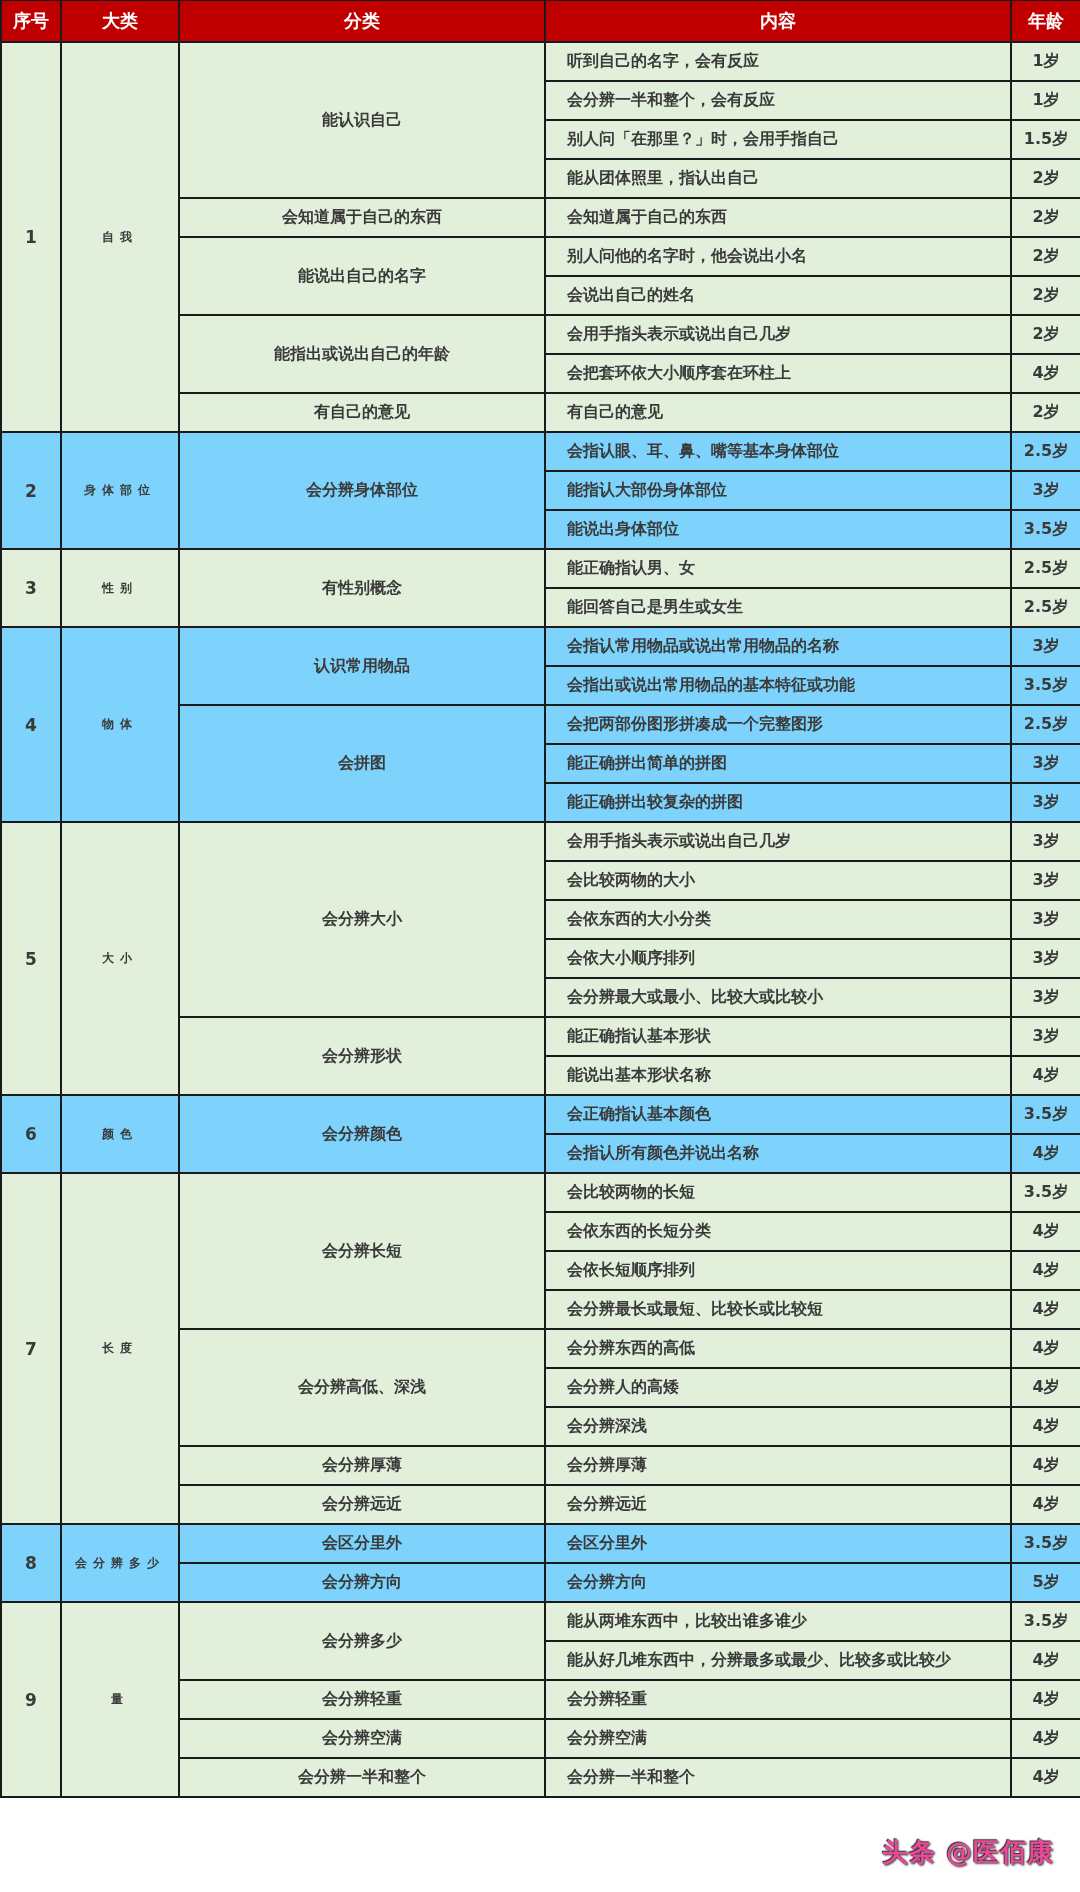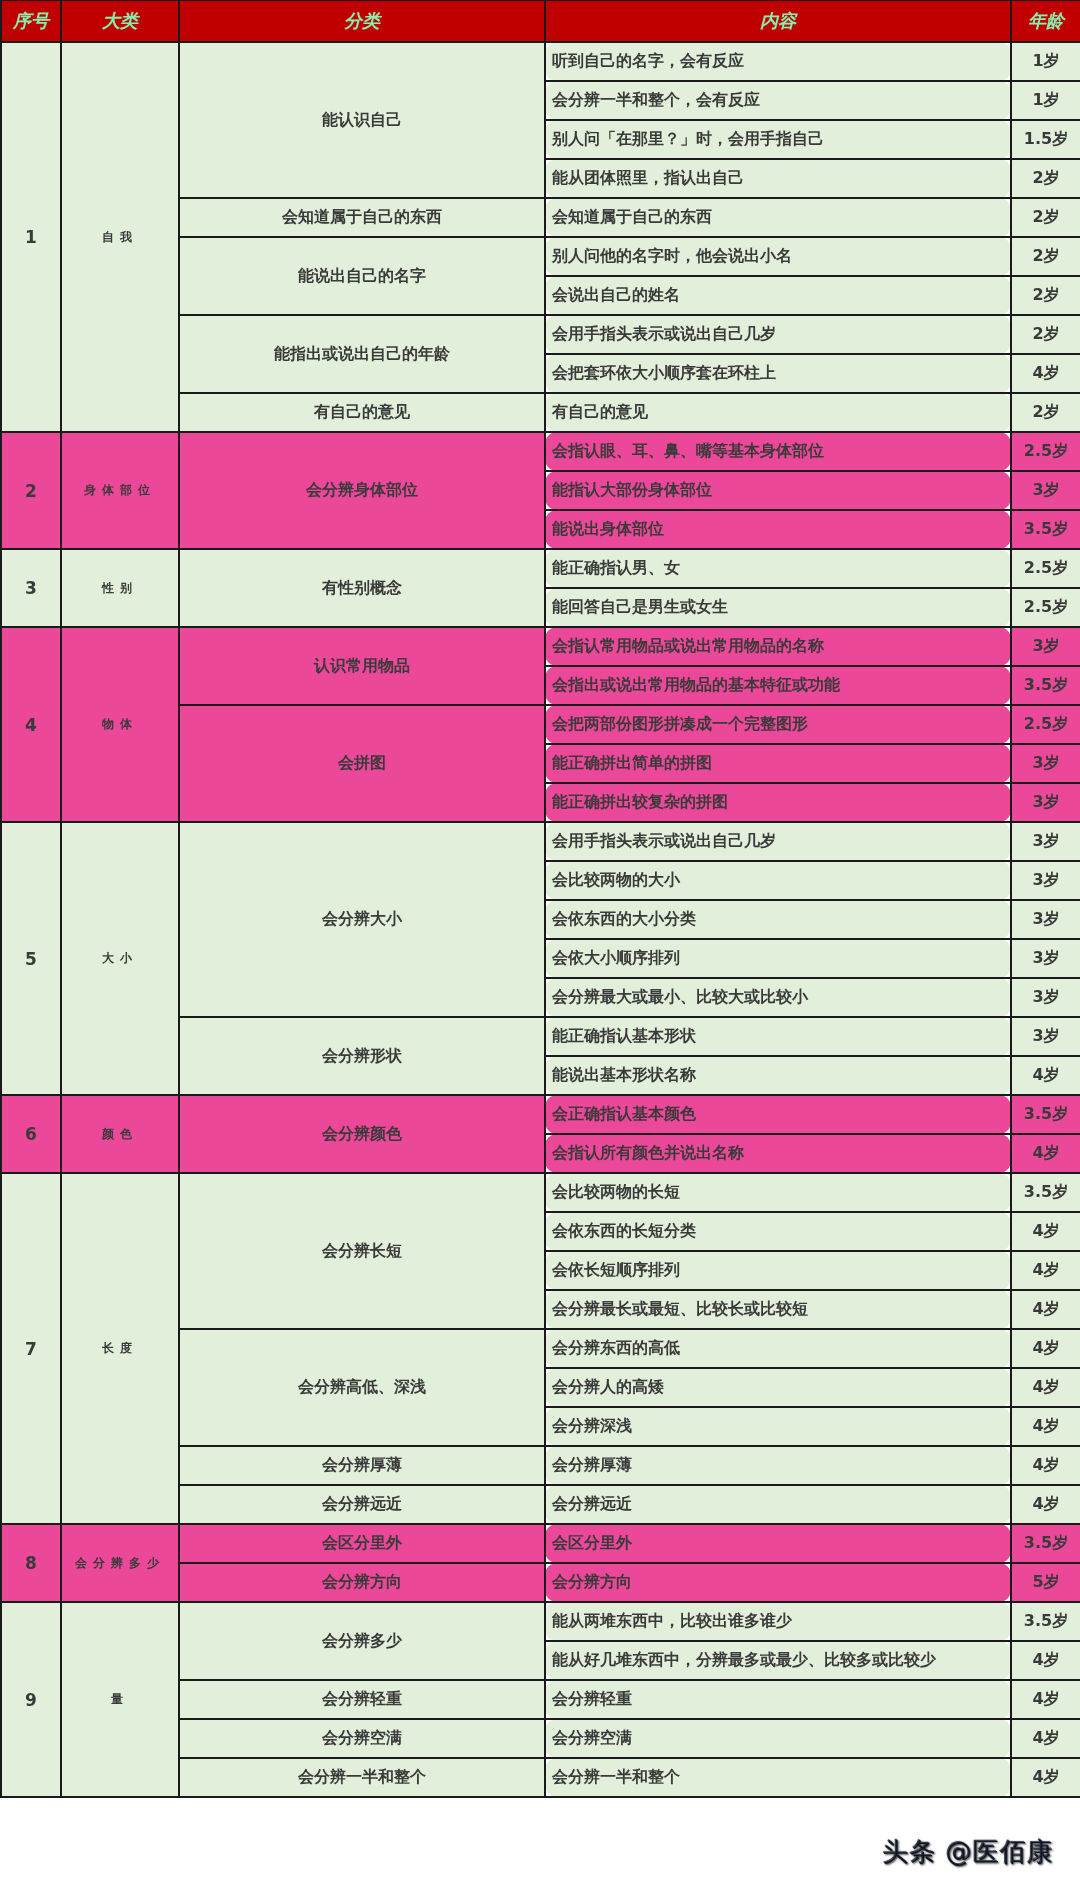--- a/index.html
+++ b/index.html
@@ -1,32 +1,32 @@
 <!DOCTYPE html>
 <html><head>
 <meta charset="utf-8">
 <style>
   html, body { margin: 0; padding: 0; background: #ffffff; }
   body { width: 1080px; height: 1892px; overflow: hidden; position: relative;
          font-family: "DejaVu Sans", "Liberation Sans", sans-serif; }
   table { border-collapse: collapse; width: 1080px; table-layout: fixed; }
   col.c1 { width: 60px; } col.c2 { width: 118px; } col.c3 { width: 366px; }
   col.c4 { width: 466px; } col.c5 { width: 70px; }
-  th { background: #c00000; color: #86efac; font-weight: bold; font-size: 18px;
-       height: 40px; border: 2px solid #1a1a1a; border-top: 1px solid #1a1a1a; padding: 0; text-align: center; font-style: italic; }
+  th { background: #c00000; color: #ffffff; font-weight: bold; font-size: 18px;
+       height: 40px; border: 2px solid #1a1a1a; border-top: 1px solid #1a1a1a; padding: 0; text-align: center; }
   td { border: 2px solid #1a1a1a; height: 37px; padding: 0 6px; font-size: 16px;
        font-weight: bold; color: #3a3a3a; white-space: nowrap; overflow: hidden; }
   td.num, td.main, td.sub, td.age { text-align: center; }
   td.main { letter-spacing: 6px; font-size: 12px; }
   td.num { font-size: 17px; }
-  td.content { text-align: left; padding-left: 6px; border-radius: 12px; }
+  td.content { text-align: left; padding-left: 21px; }
   tr.g td { background: #e2efda; }
-  tr.y td { background: #ec4899; }
-  .watermark { position: absolute; right: 26px; bottom: 22px; font-size: 26px; color: #0f172a;
-               font-weight: normal; text-shadow: 1px 1px 2px #333, -1px -1px 1px #333; letter-spacing: 1px; }
+  tr.y td { background: #7dd3fc; }
+  .watermark { position: absolute; right: 26px; bottom: 22px; font-size: 26px; color: #ec4899;
+               font-weight: bold; text-shadow: 1px 1px 2px #333, -1px -1px 1px #333; letter-spacing: 1px; }
 </style>
 </head>
 <body>
 
 <table>
   <colgroup>
       <col class="c1">
       <col class="c2">
       <col class="c3">
       <col class="c4">

